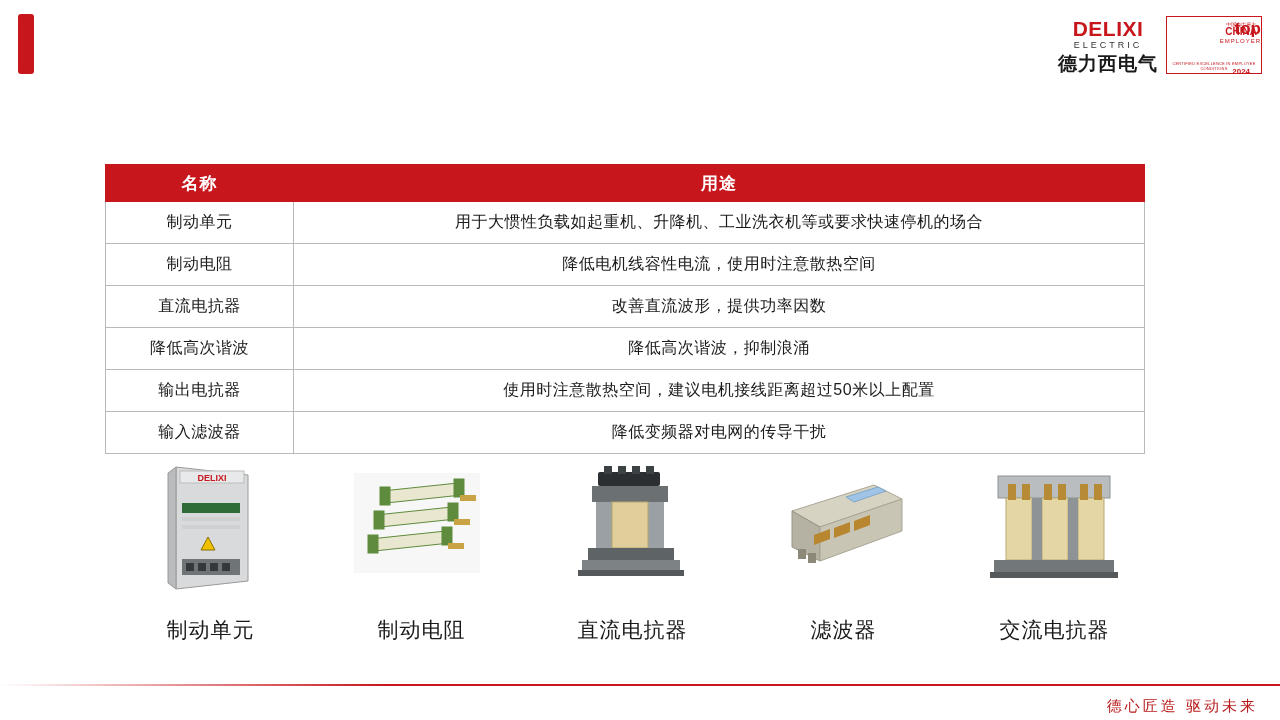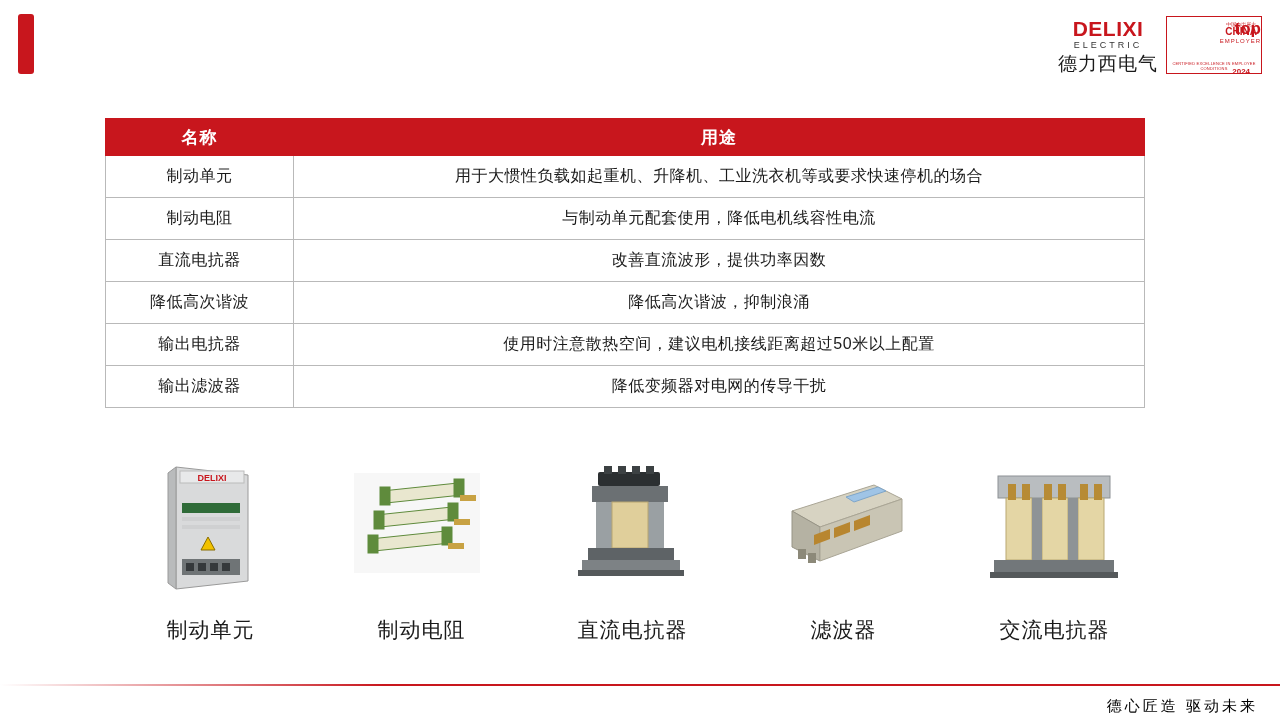--- a/index.html
+++ b/index.html
@@ -66,21 +66,21 @@
     letter-spacing: 0.5px;
   }
   .delixi-sub {
     font-size: 9px;
     color: #333;
     letter-spacing: 3px;
     margin-top: 2px;
   }
   .delixi-cn {
     font-size: 19px;
-    font-weight: normal;
+    font-weight: bold;
     color: #1a1a1a;
     letter-spacing: 1px;
     margin-top: 4px;
   }
   .top-employer {
     border: 1px solid #c8161d;
     width: 96px;
     height: 58px;
     display: flex;
     flex-direction: column;
@@ -127,20 +127,21 @@
   .table-wrap {
     position: absolute;
     left: 105px;
     top: 118px;
     width: 1040px;
   }
   table.spec {
     border-collapse: collapse;
     width: 100%;
     table-layout: fixed;
+    margin-top: 46px;
   }
   table.spec th {
     background: #c8161d;
     color: #ffffff;
     font-size: 17px;
     font-weight: bold;
     height: 34px;
     border: 1px solid #c8161d;
     letter-spacing: 1px;
   }
@@ -192,21 +193,21 @@
     bottom: 34px;
     width: 1280px;
     height: 2px;
     background: linear-gradient(to right, #ffffff 0%, #c8161d 30%, #c8161d 100%);
   }
   .footer-text {
     position: absolute;
     right: 22px;
     bottom: 4px;
     font-size: 15px;
-    color: #000000;
+    color: #b91c1c;
     letter-spacing: 3px;
   }
 </style>
 </head>
 <body>
 
 <div class="header">
   <div class="title-bar"></div>
 
   <div class="logo-area">
@@ -236,36 +237,36 @@
         <th>用途</th>
       </tr>
     </thead>
     <tbody>
       <tr>
         <td class="name-cell">制动单元</td>
         <td>用于大惯性负载如起重机、升降机、工业洗衣机等或要求快速停机的场合</td>
       </tr>
       <tr>
         <td class="name-cell">制动电阻</td>
-        <td>与制动单元配套使用，降低电机线容性电流</td>
+        <td>降低电机线容性电流，使用时注意散热空间</td>
       </tr>
       <tr>
         <td class="name-cell">直流电抗器</td>
         <td>改善直流波形，提供功率因数</td>
       </tr>
       <tr>
         <td class="name-cell">降低高次谐波</td>
         <td>降低高次谐波，抑制浪涌</td>
       </tr>
       <tr>
         <td class="name-cell">输出电抗器</td>
         <td>使用时注意散热空间，建议电机接线距离超过50米以上配置</td>
       </tr>
       <tr>
-        <td class="name-cell">输出滤波器</td>
+        <td class="name-cell">输入滤波器</td>
         <td>降低变频器对电网的传导干扰</td>
       </tr>
     </tbody>
   </table>
 </div>
 
 <div class="gallery">
 
   <div class="product">
     <div class="product-img">

